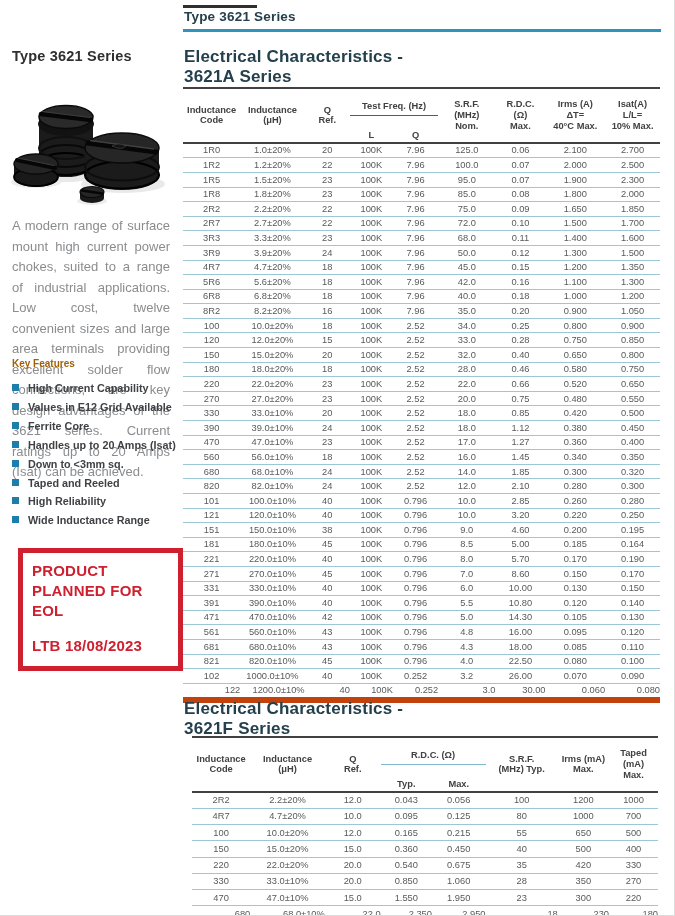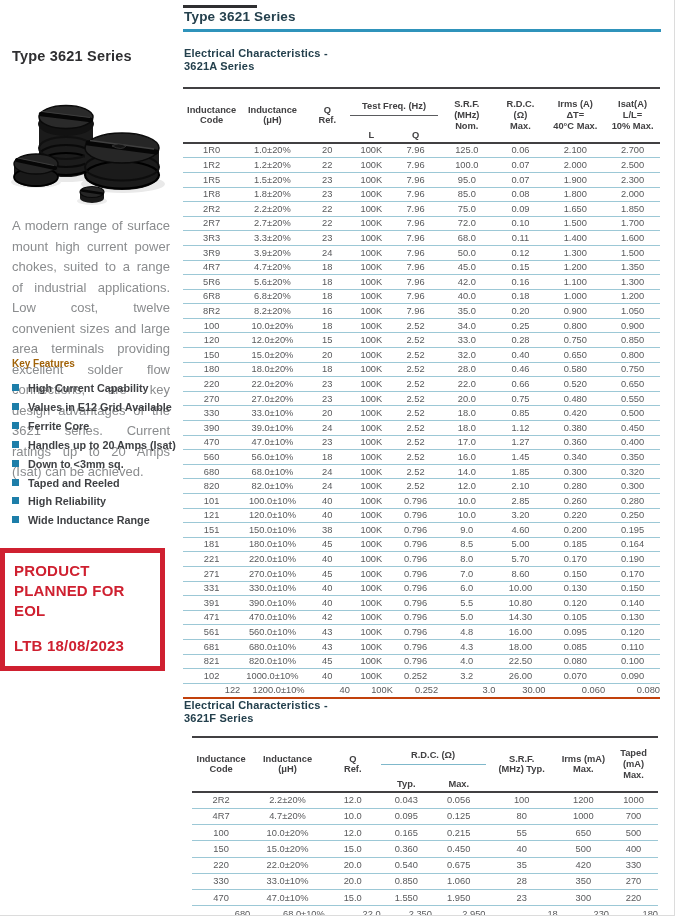--- a/index.html
+++ b/index.html
@@ -10,34 +10,34 @@
     box-sizing:border-box;
   }
   
   .sb-title { position:absolute; left:12px; top:48px; font-size:14.5px; font-weight:bold; color:#2f2f31; letter-spacing:0.2px; }
   .photo { position:absolute; left:8px; top:76px; width:164px; height:138px; }
   .desc { position:absolute; left:12px; top:216px; width:158px; font-size:13px; line-height:1.58; color:#8a8c8e; text-align:justify; }
   .kf-title { position:absolute; left:12px; top:358px; font-size:10px; font-weight:bold; color:#a16207; }
   .features { position:absolute; left:12px; top:382px; width:168px; }
   .feature { display:flex; align-items:flex-start; margin-bottom:6.5px; font-size:10.8px; font-weight:bold; color:#3f4144; line-height:1.15; }
   .bullet { width:7px; height:7px; background:#1d7ea9; margin-right:9px; margin-top:2px; flex:none; }
-  .eol-box { position:absolute; left:0; top:548px; width:137px; border:5px solid #cf2030; padding:8px 9px 12px 9px; color:#cf2030; font-weight:bold; background:#fff; }
+  .eol-box { position:absolute; left:18px; top:548px; width:137px; border:5px solid #cf2030; padding:8px 9px 12px 9px; color:#cf2030; font-weight:bold; background:#fff; }
   .eol-title { font-size:15px; line-height:1.32; white-space:pre-line; letter-spacing:0.2px; }
   .eol-ltb { font-size:15px; margin-top:17px; letter-spacing:0.2px; }
   
   .main-topline { position:absolute; left:183px; top:5px; width:74px; height:3px; background:#2f2f31; }
   .main-title { position:absolute; left:184px; top:9px; font-size:13.5px; font-weight:bold; color:#24404d; letter-spacing:0.2px; }
   .main-rule { position:absolute; left:183px; top:29px; width:478px; height:3px; background:#2f93bb; }
-  .ec-head { position:absolute; font-size:11px; font-weight:bold; color:#24404d; line-height:1.2; white-space:pre-line; letter-spacing:0.2px; }
+  .ec-head { position:absolute; font-size:17px; font-weight:bold; color:#24404d; line-height:1.2; white-space:pre-line; letter-spacing:0.2px; }
   .ec-a { left:184px; top:47px; }
   .ec-f { left:184px; top:699px; }
   .table-a-wrap { position:absolute; left:183px; top:87px; width:477px; }
   .table-f-wrap { position:absolute; left:192px; top:736px; width:466px; }
   table { width:100%; border-collapse:collapse; table-layout:fixed;
-          border-top:2px solid #414042; border-bottom:2px solid #c2410c; }
+          border-top:2px solid #414042; border-bottom:6px solid #c2410c; }
   thead { border-bottom:2px solid #414042; }
   th { font-size:9.3px; font-weight:bold; color:#414042; padding:1.5px 0; line-height:1.15;
        white-space:pre-line; text-align:center; vertical-align:middle; }
   .grp { display:block; margin:0 0; padding-bottom:3px; border-bottom:1.5px solid #5a5b5e; }
   .grp.teal { border-bottom-color:#7fb8cb; }
   tbody td { font-size:9.3px; color:#58595b; text-align:center; line-height:1.1;
              border-bottom:1px solid #9cc8d6; }
   .tbl-a tbody td { padding:1.7px 0; }
   .tbl-f tbody td { padding:2.5px 0; }
   tbody tr:last-child td { border-bottom:none;text-align:right; }

